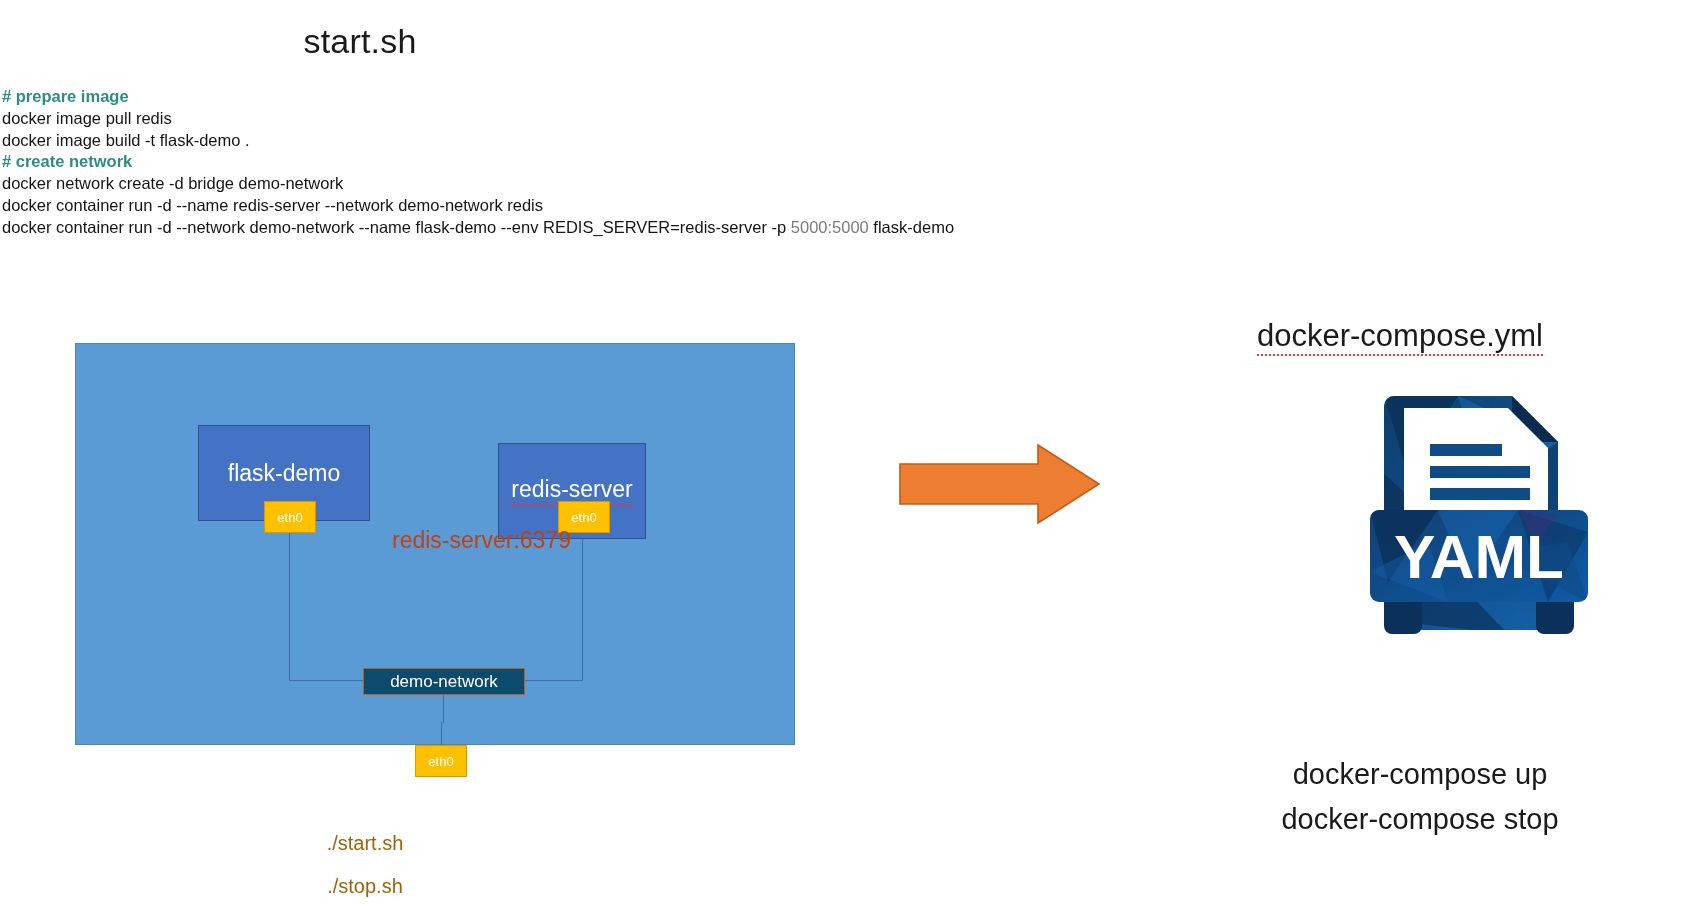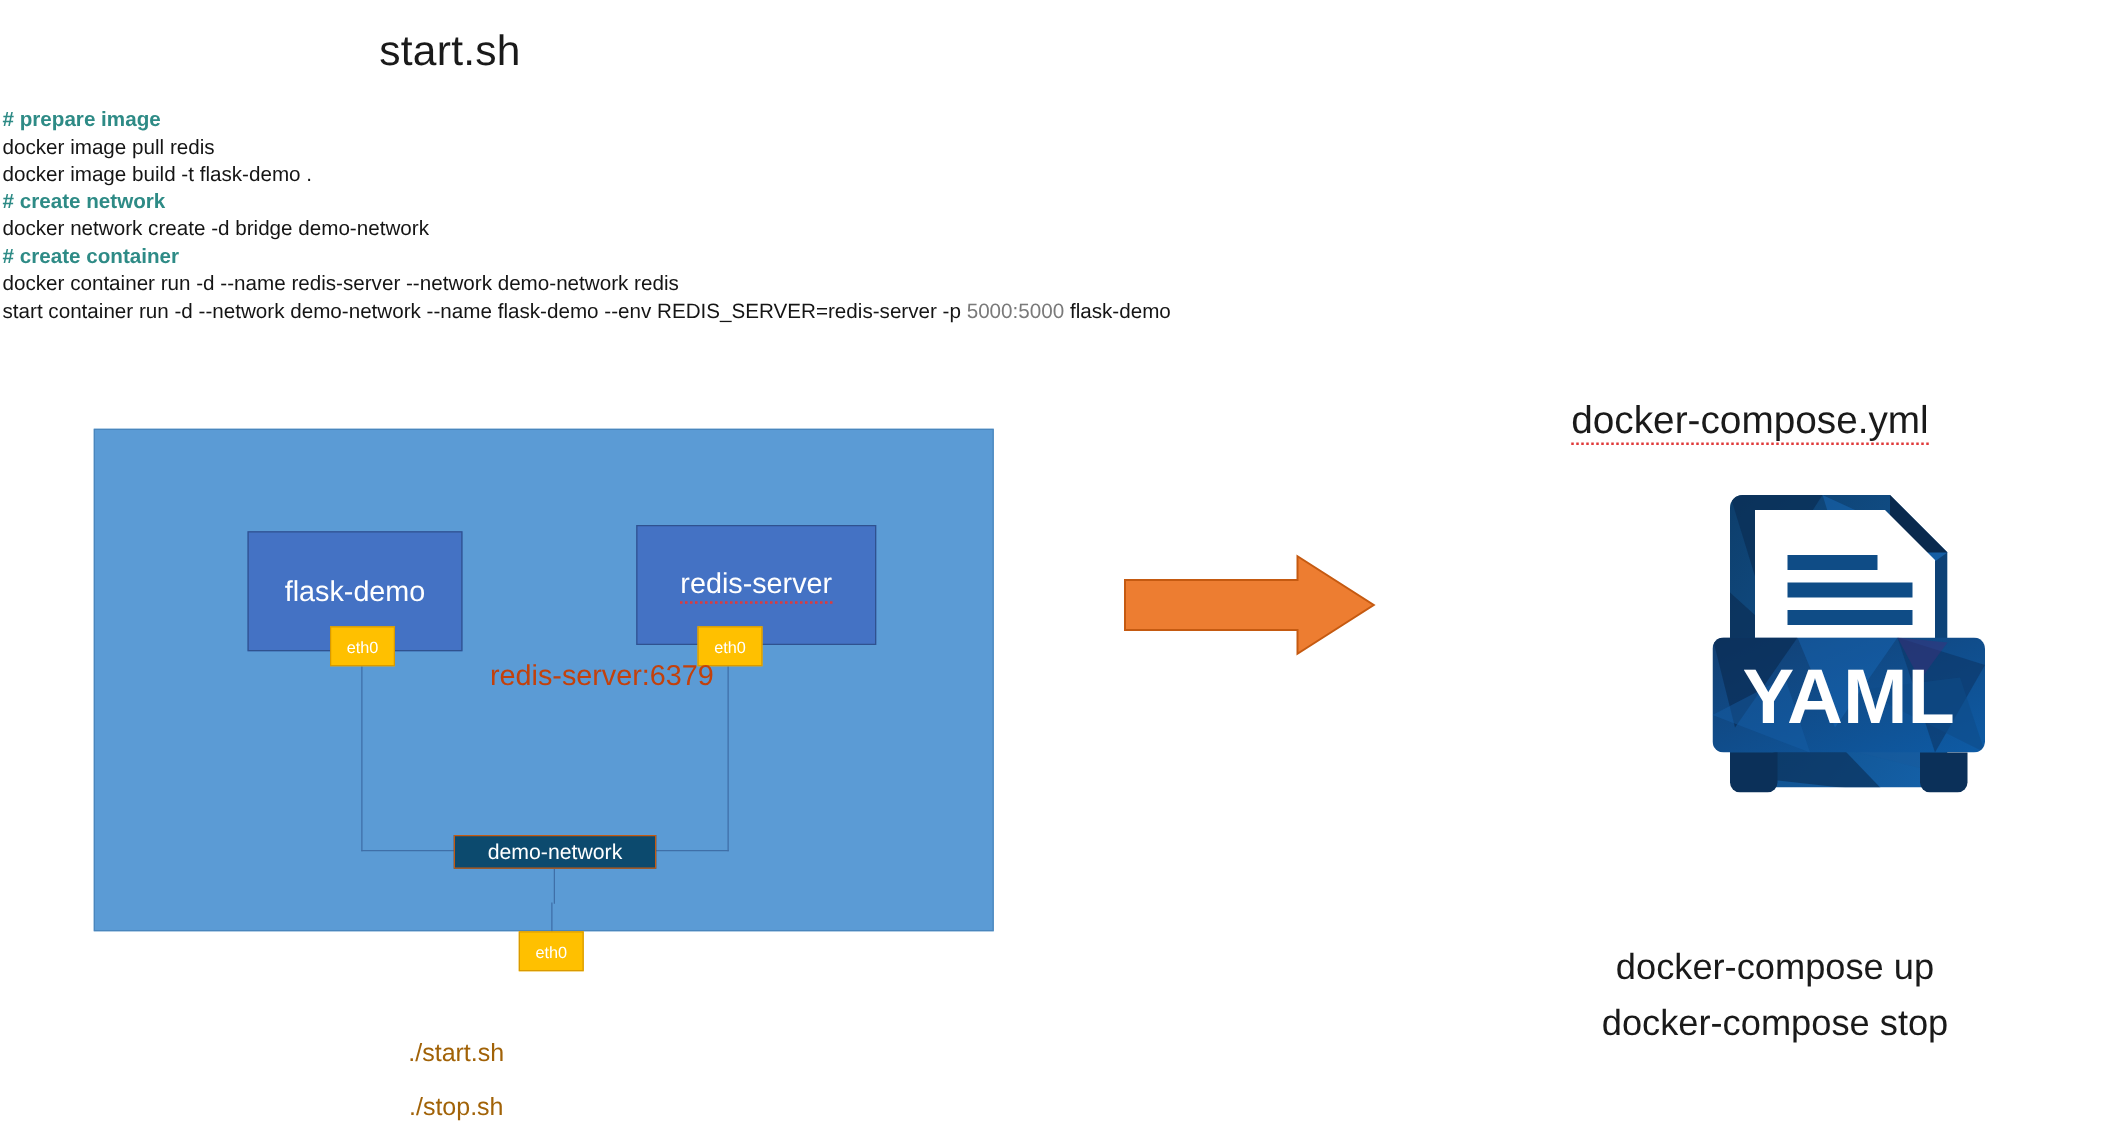--- a/index.html
+++ b/index.html
@@ -14,21 +14,21 @@
   .code-line.comment{color:#2e8b86;font-weight:600;}
   .code-line .dim{color:#7a7a7a;}
 
   
   #host-box{left:75px;top:343px;width:720px;height:402px;
             background:#5b9bd5;border:1px solid #4a86bd;box-sizing:border-box;}
 
   .container-box{background:#4472c4;border:1px solid #2f528f;box-sizing:border-box;
                  display:flex;align-items:center;justify-content:center;color:#fff;font-size:23px;}
   #box-flask{left:198px;top:425px;width:172px;height:96px;}
-  #box-redis{left:498px;top:420px;width:192px;height:96px;margin-left:11px;}
+  #box-redis{left:498px;top:443px;width:148px;height:96px;}
   .spellcheck{border-bottom:2px dotted #e03a3a;padding-bottom:1px;}
 
   .eth-badge{background:#ffc000;border:1px solid #d99a00;box-sizing:border-box;
              display:flex;align-items:center;justify-content:center;
              color:#ffffff;font-size:13px;text-align:right;}
   #eth-flask{left:264px;top:501px;width:52px;height:32px;}
   #eth-redis{left:558px;top:501px;width:52px;height:32px;}
   #eth-host{left:415px;top:745px;width:52px;height:32px;}
 
   #net-badge{left:363px;top:668px;width:162px;height:27px;background:#0c4a6e;
@@ -63,23 +63,22 @@
 <body>
 
 <div class="abs" id="script-title">start.sh</div>
 
 <div class="abs" id="script-lines">
   <div class="code-line comment"># prepare image</div>
   <div class="code-line">docker image pull redis</div>
   <div class="code-line">docker image build -t flask-demo .</div>
   <div class="code-line comment"># create network</div>
   <div class="code-line">docker network create -d bridge demo-network</div>
-  <div class="code-line comment"># create container</div>
   <div class="code-line">docker container run -d --name redis-server --network demo-network redis</div>
-  <div class="code-line"><span>start container run -d --network demo-network --name flask-demo --env REDIS_SERVER=redis-server -p </span><span class="dim">5000:5000</span><span> flask-demo</span></div>
+  <div class="code-line"><span>docker container run -d --network demo-network --name flask-demo --env REDIS_SERVER=redis-server -p </span><span class="dim">5000:5000</span><span> flask-demo</span></div>
 </div>
 
 <div class="abs" id="host-box"></div>
 
 <div class="abs wire" id="wire-flask-v"></div>
 <div class="abs wire" id="wire-flask-h"></div>
 <div class="abs wire" id="wire-redis-v"></div>
 <div class="abs wire" id="wire-redis-h"></div>
 <div class="abs wire" id="wire-host-a"></div>
 <div class="abs wire" id="wire-host-b"></div>

